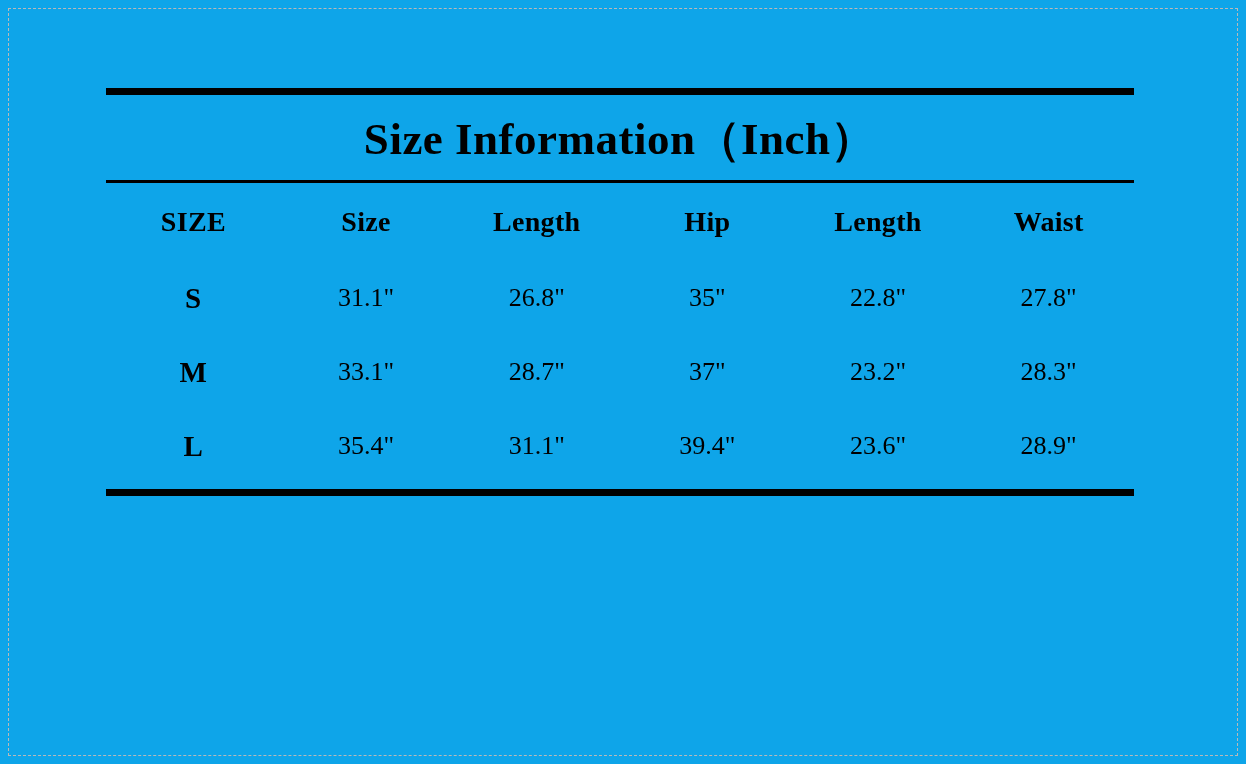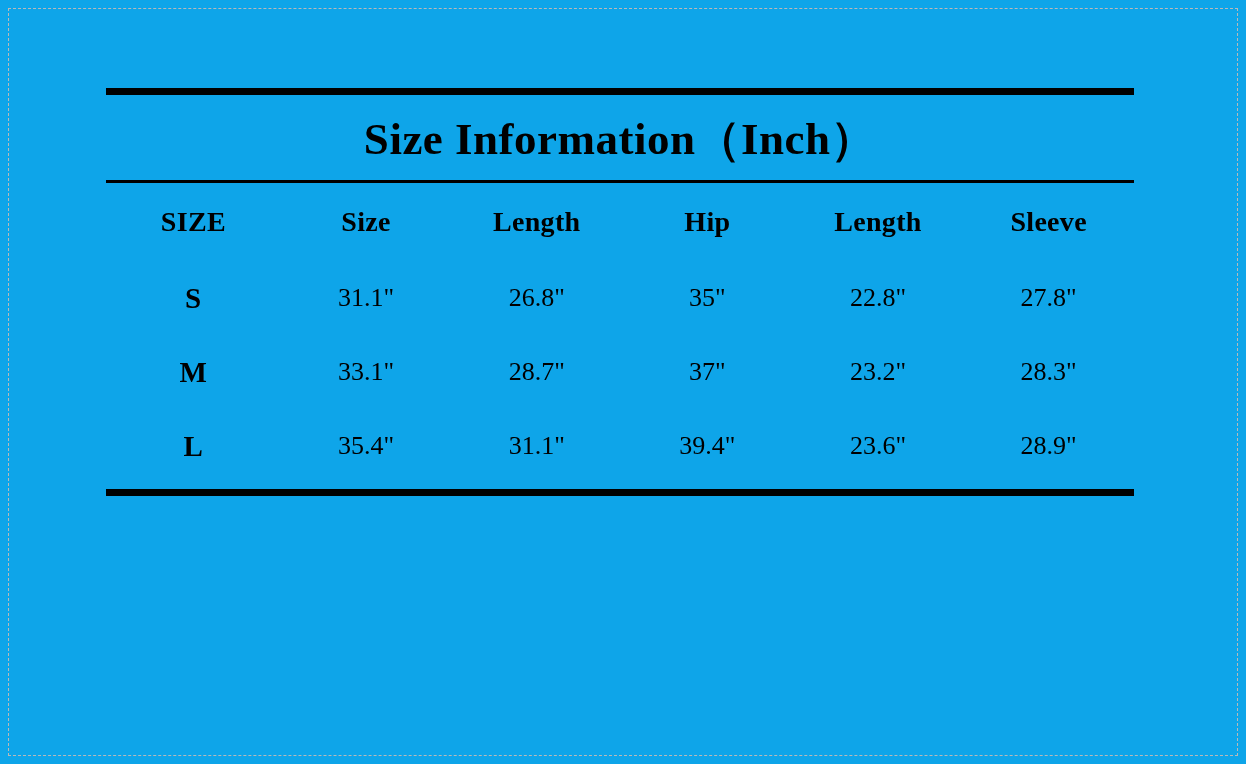--- a/index.html
+++ b/index.html
@@ -134,21 +134,21 @@
           <col class="c4">
           <col class="c5">
       </colgroup>
       <thead>
         <tr>
           <th>SIZE</th>
           <th>Size</th>
           <th>Length</th>
           <th>Hip</th>
           <th>Length</th>
-          <th>Sleeve</th>
+          <th>Waist</th>
         </tr>
       </thead>
       <tbody>
         <tr>
           <td class="size-cell">S</td>
           <td>31.1"</td>
           <td>26.8"</td>
           <td>35"</td>
           <td>22.8"</td>
           <td>27.8"</td>

